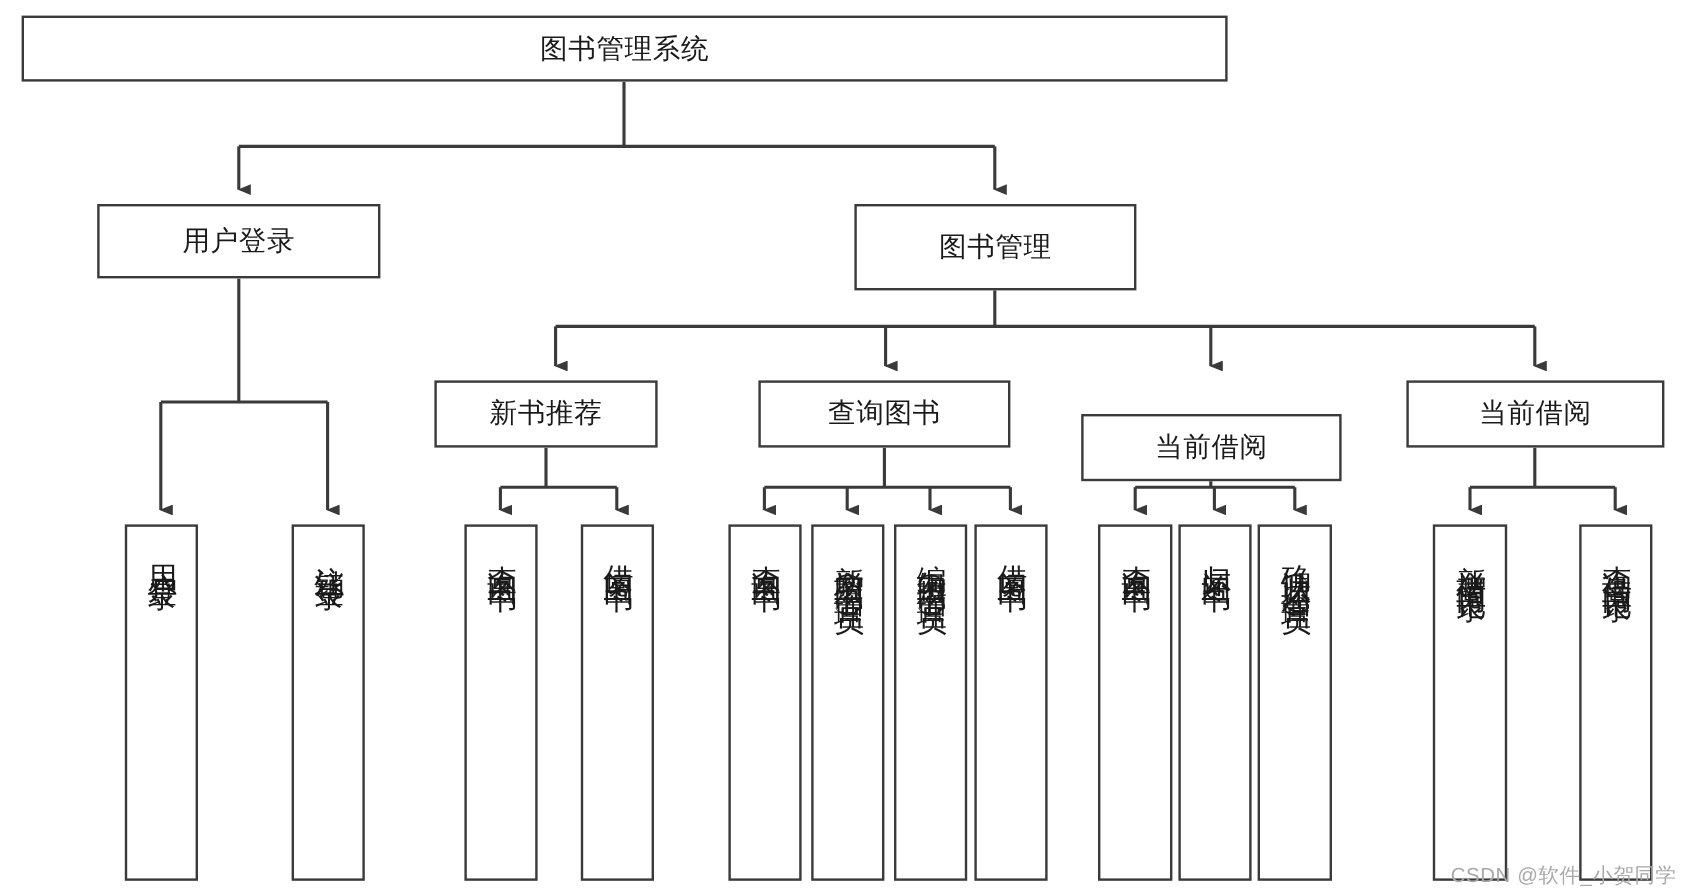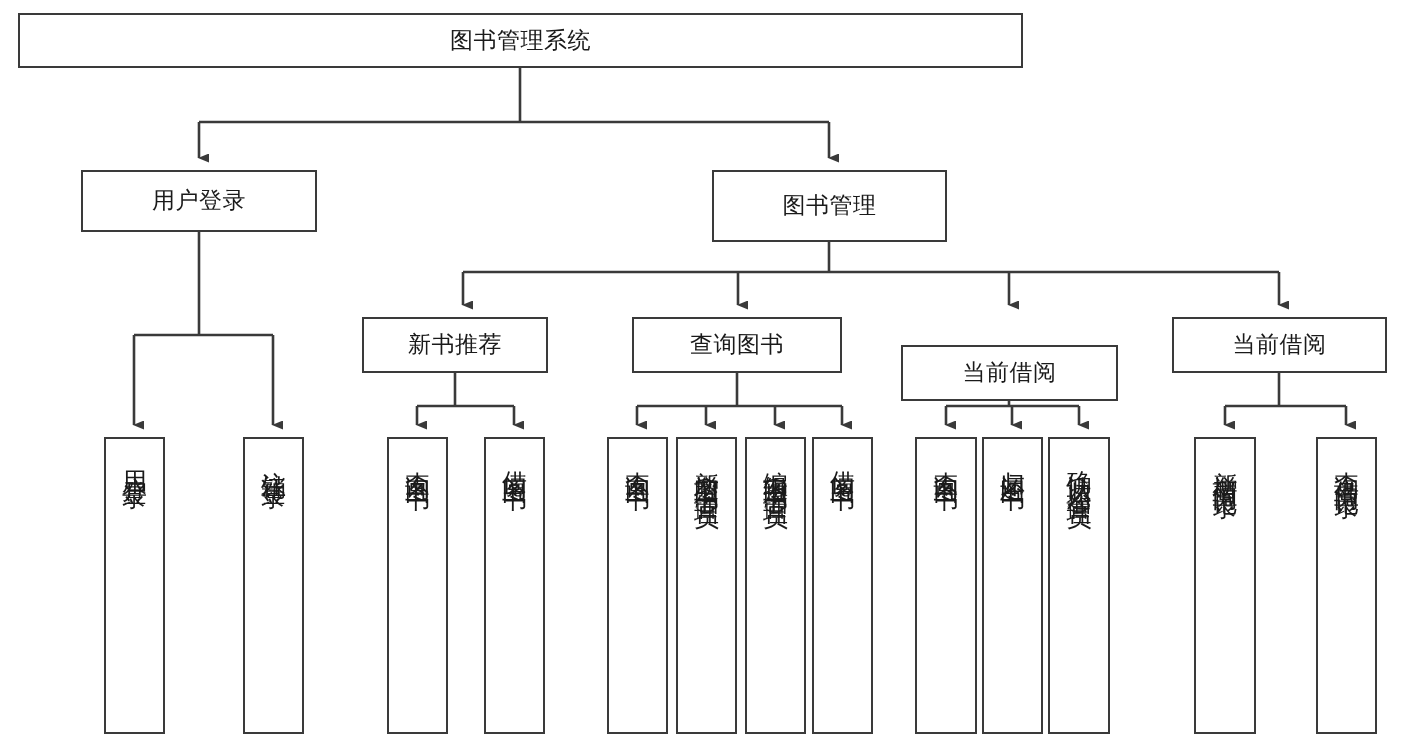--- a/index.html
+++ b/index.html
@@ -172,13 +172,14 @@
         <span class="node-label">确认归还（管理员）</span>
       </div>
       <div class="node node-vertical" style="left: 1194px; top: 437px; width: 62px; height: 297px;">
         <span class="node-label">新增借阅记录</span>
       </div>
       <div class="node node-vertical" style="left: 1316px; top: 437px; width: 61px; height: 297px;">
         <span class="node-label">查询借阅记录</span>
       </div>
     </div>
 
+  <div id="watermark">CSDN @软件_小贺同学</div>
 </div>
 
 </body></html>

